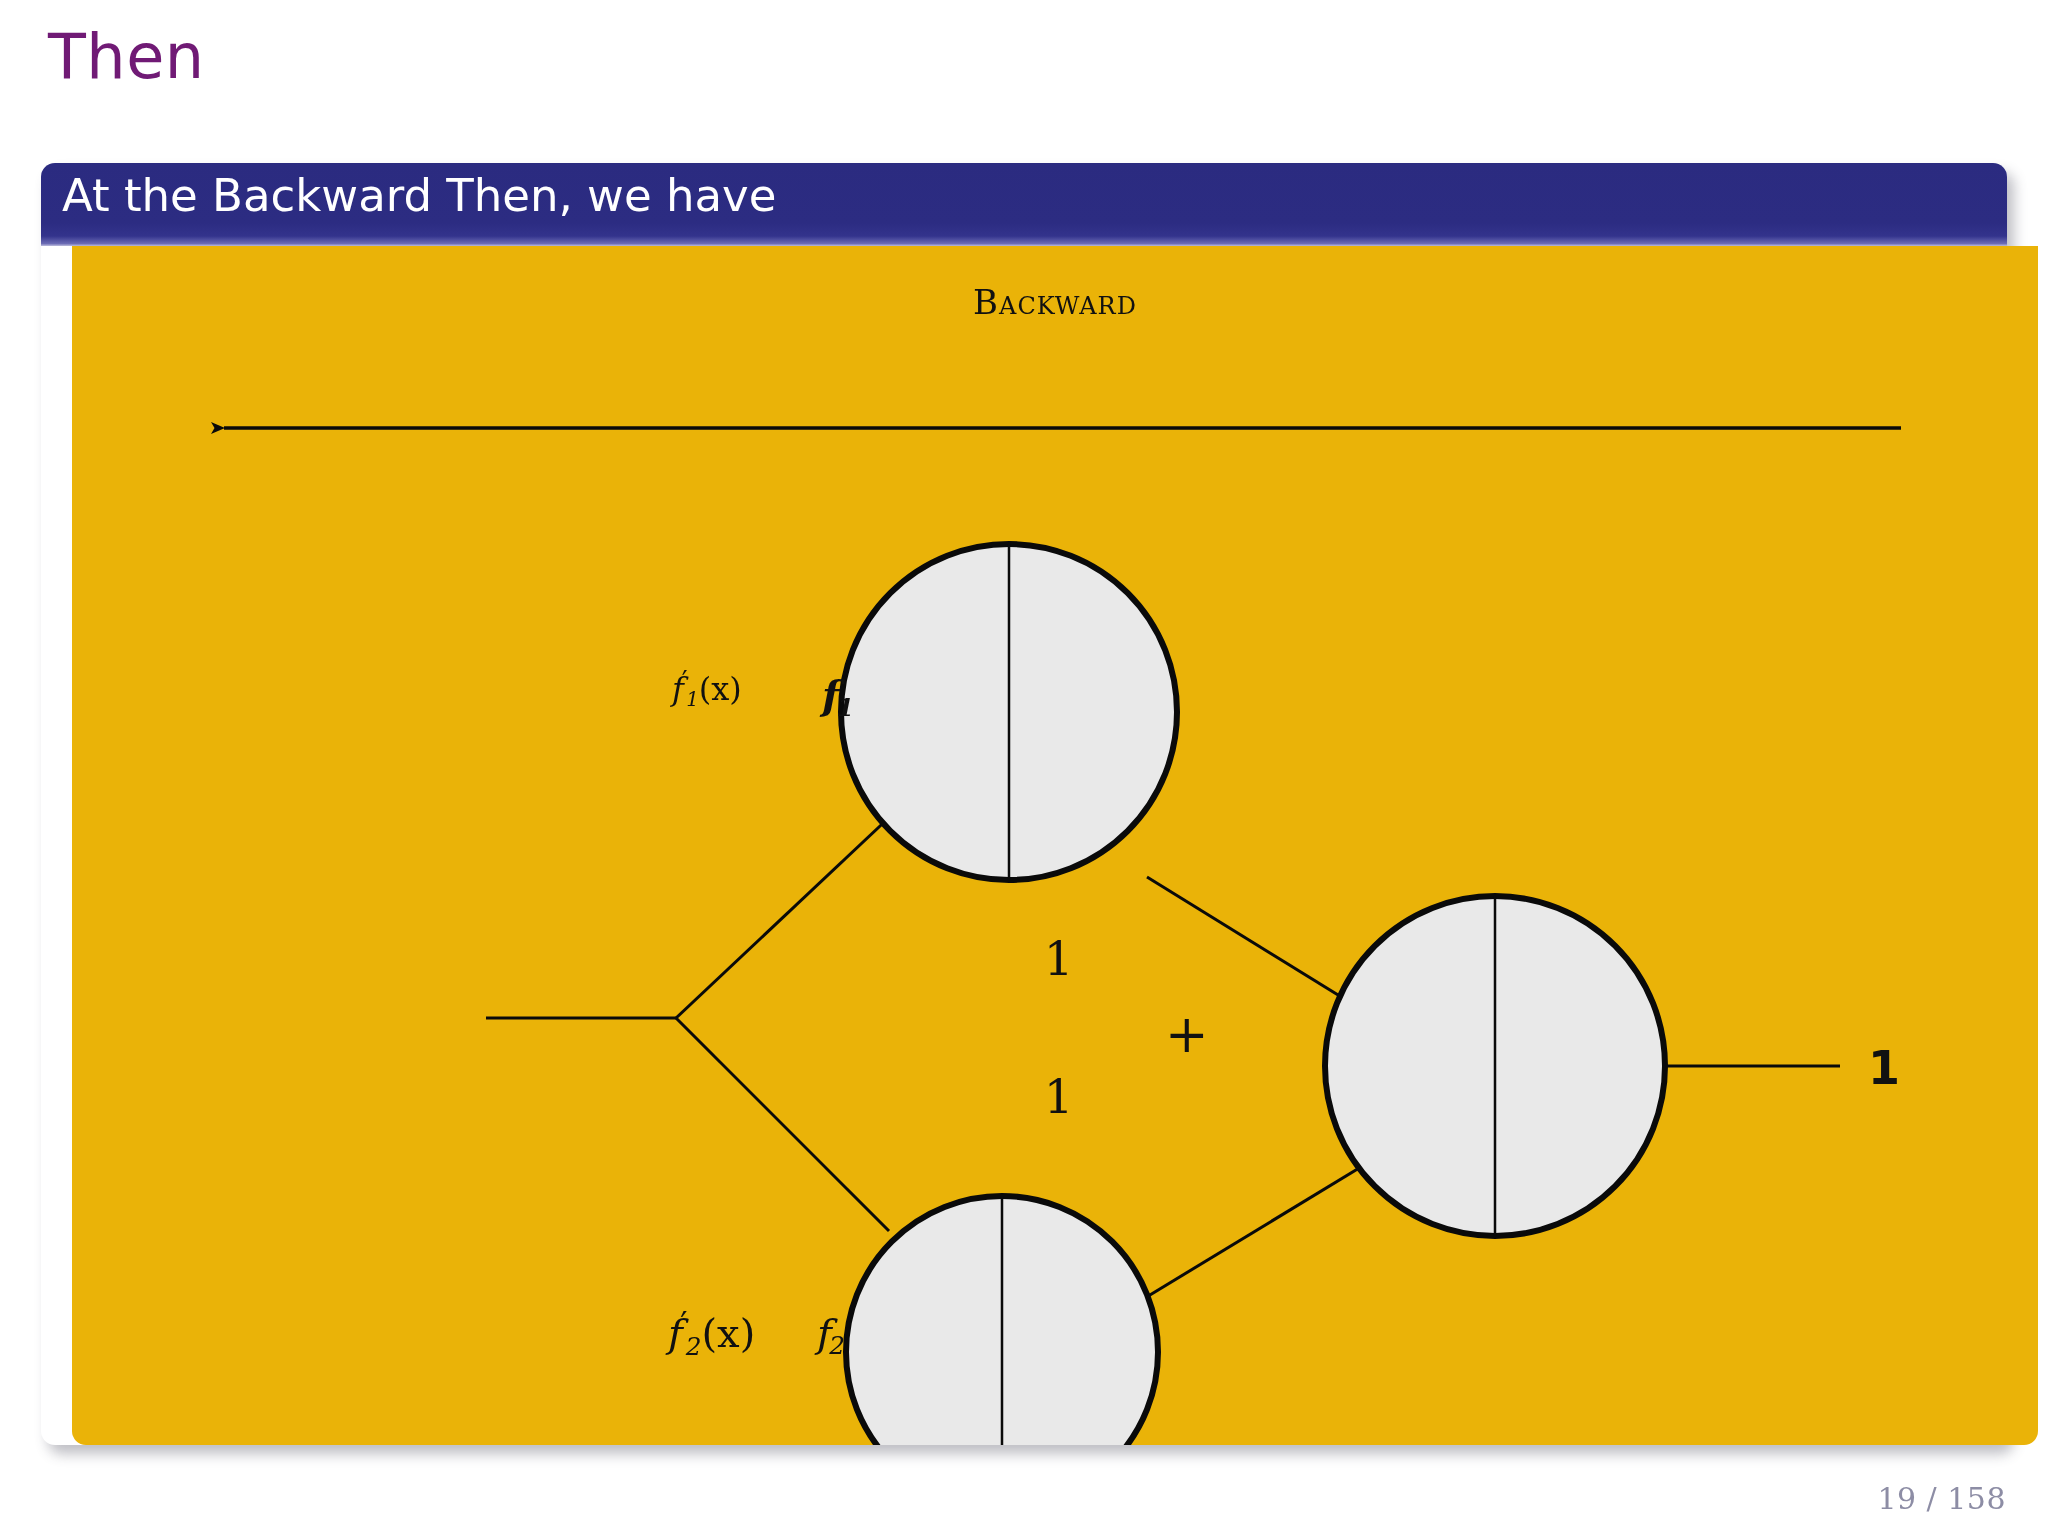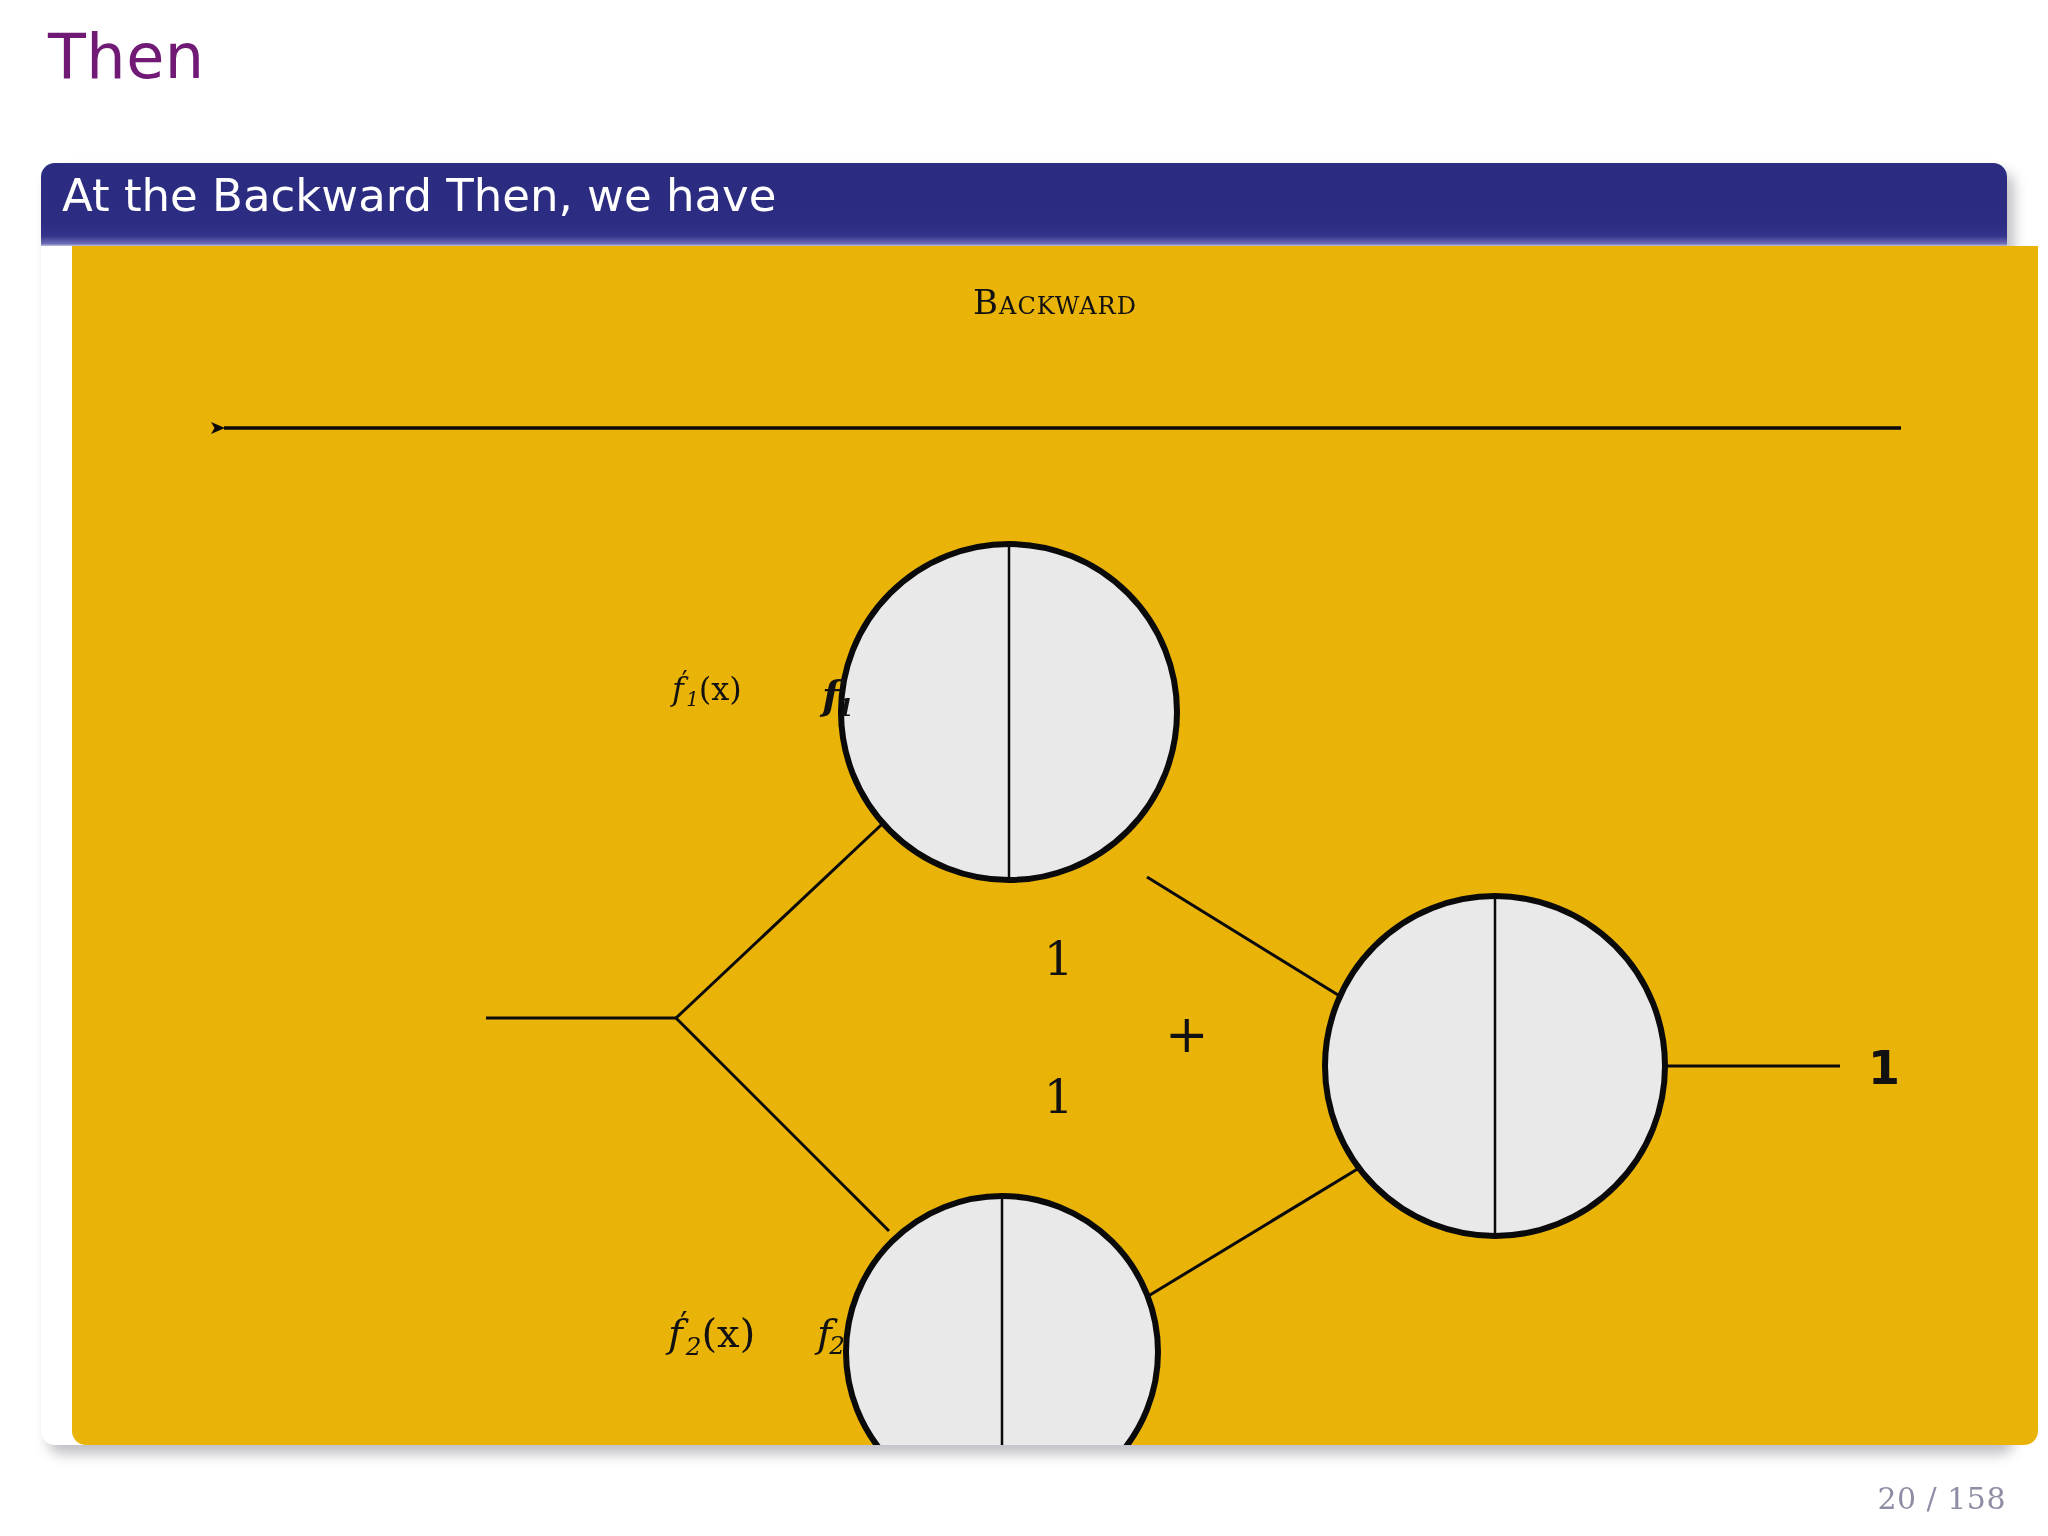--- a/index.html
+++ b/index.html
@@ -217,13 +217,13 @@
       <div id="nodeplus-b" class="lbl">1</div>
       <div id="nodeplus-op" class="lbl">+</div>
 
 
       <div id="output-one" class="lbl">1</div>
 
     </div>
   </div>
 </div>
 
-<div id="page-number">20 / 158</div>
+<div id="page-number">19 / 158</div>
 
 </body></html>

